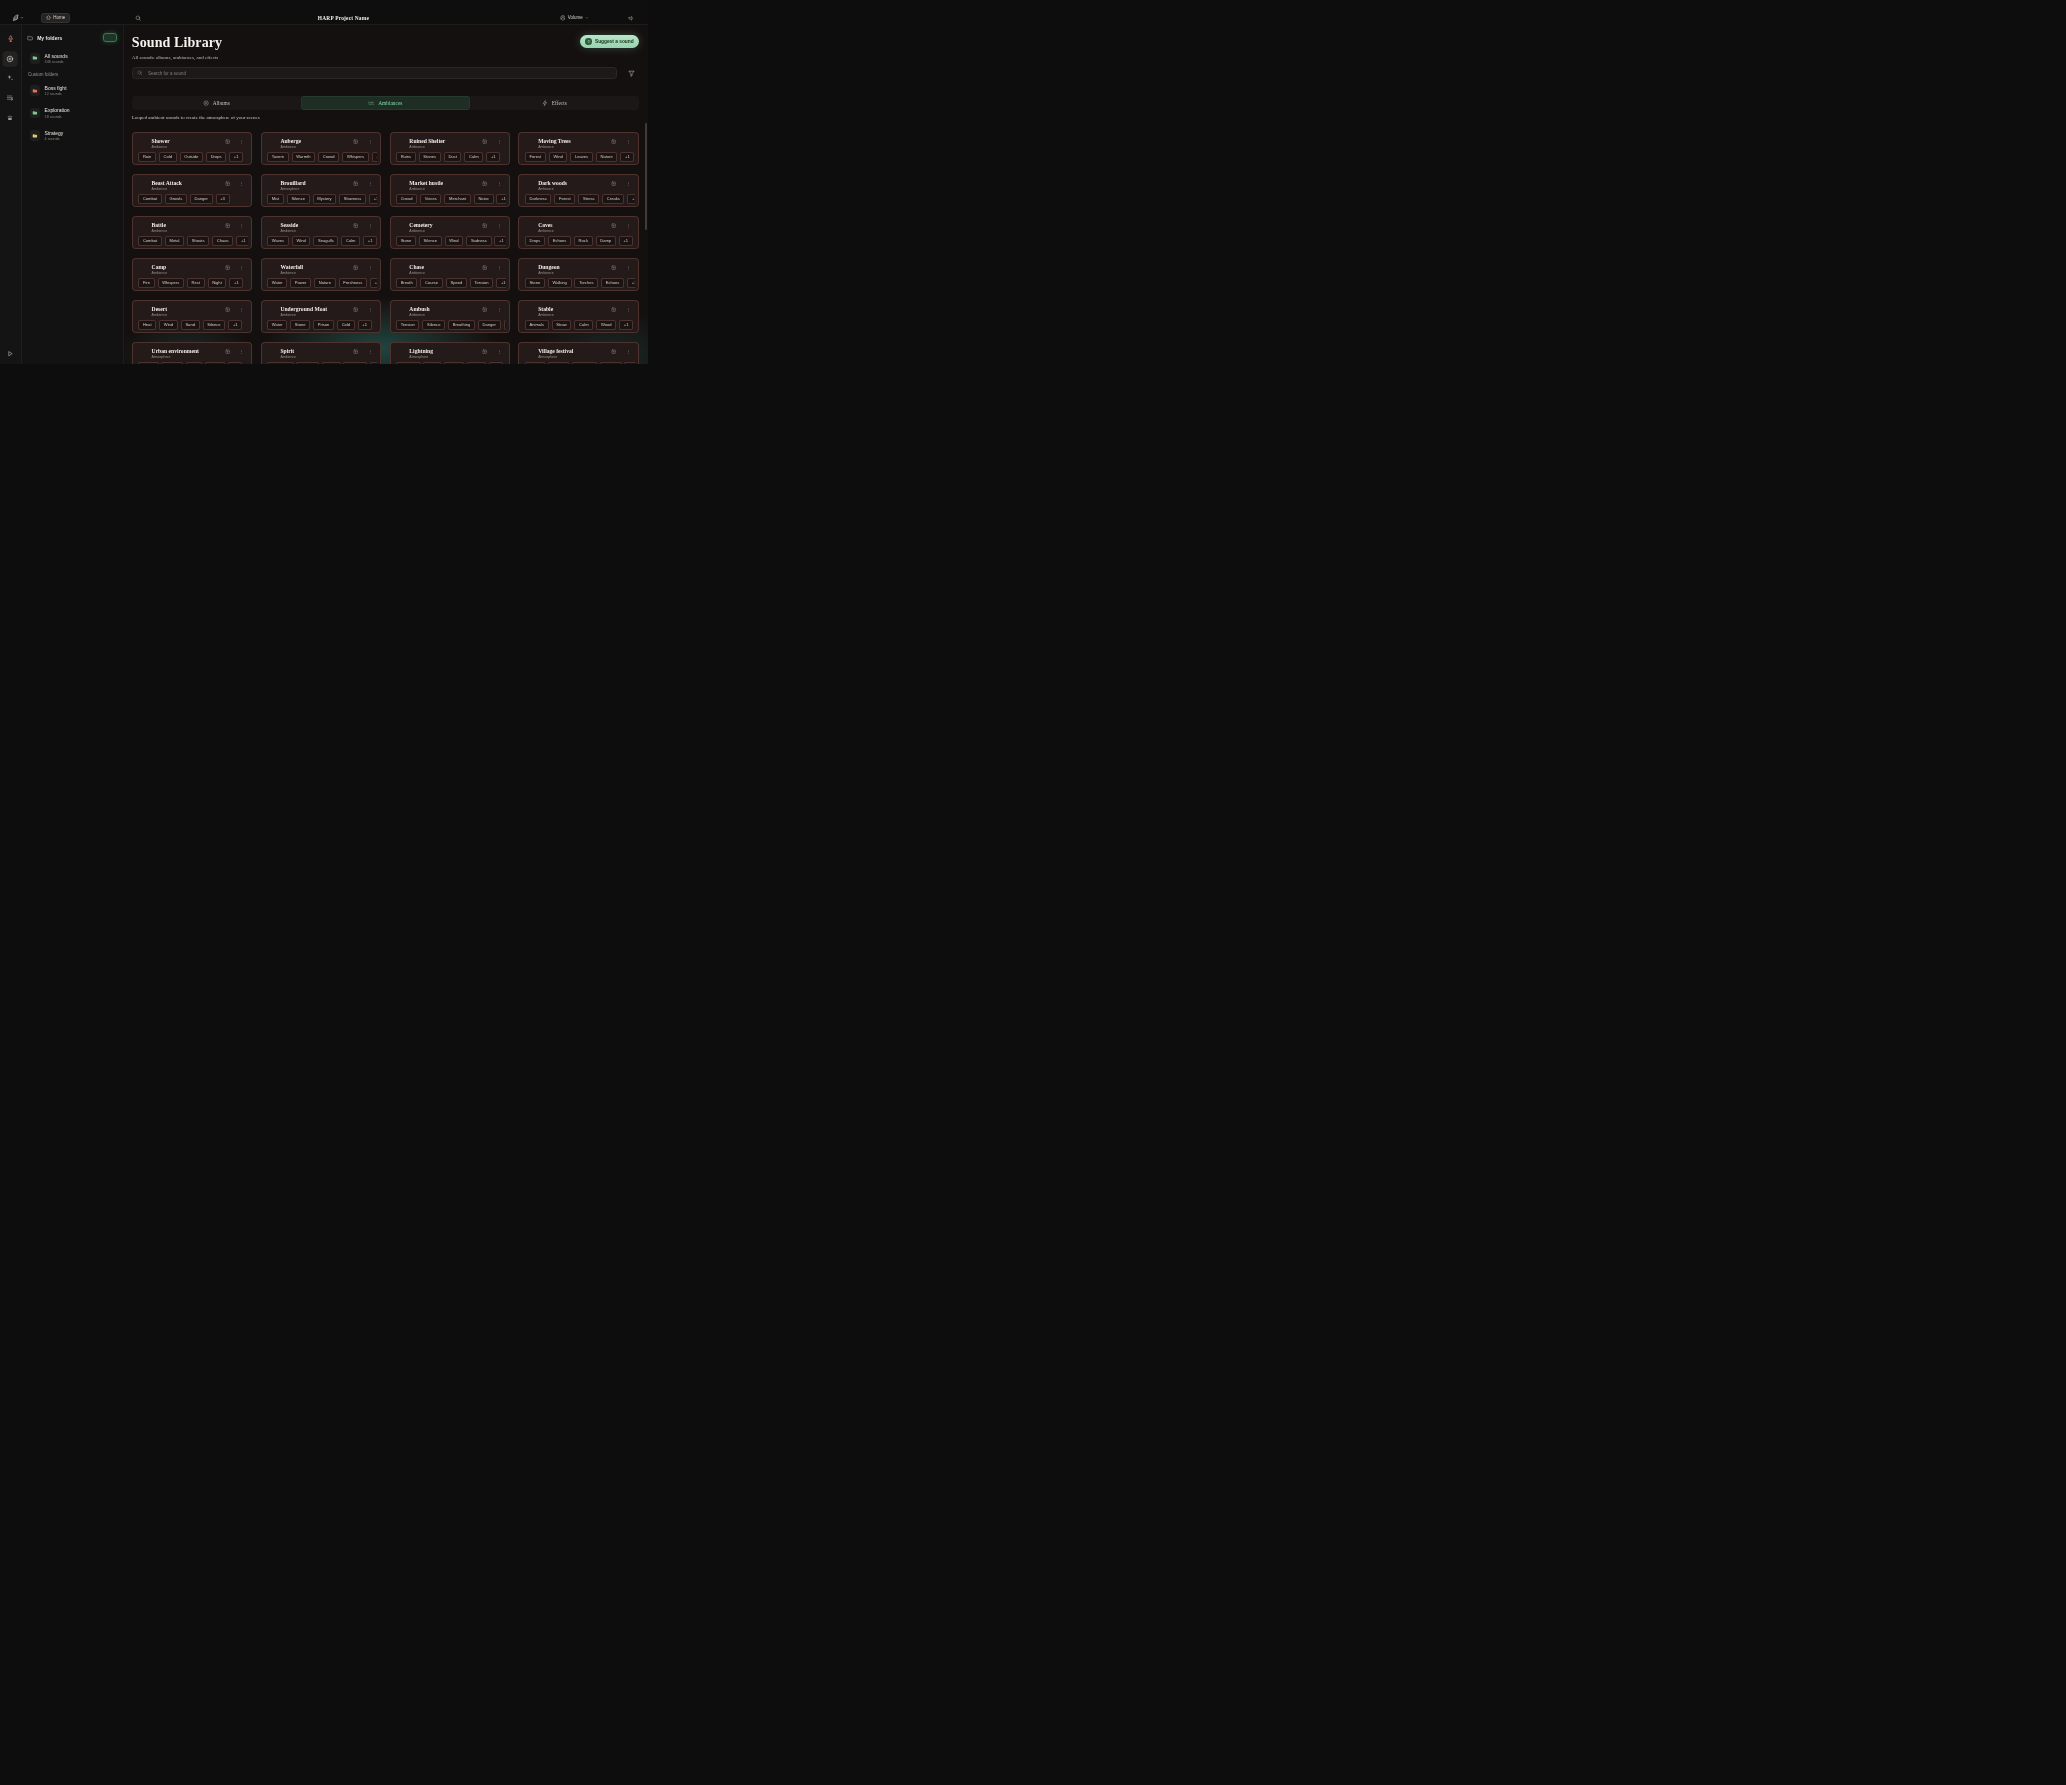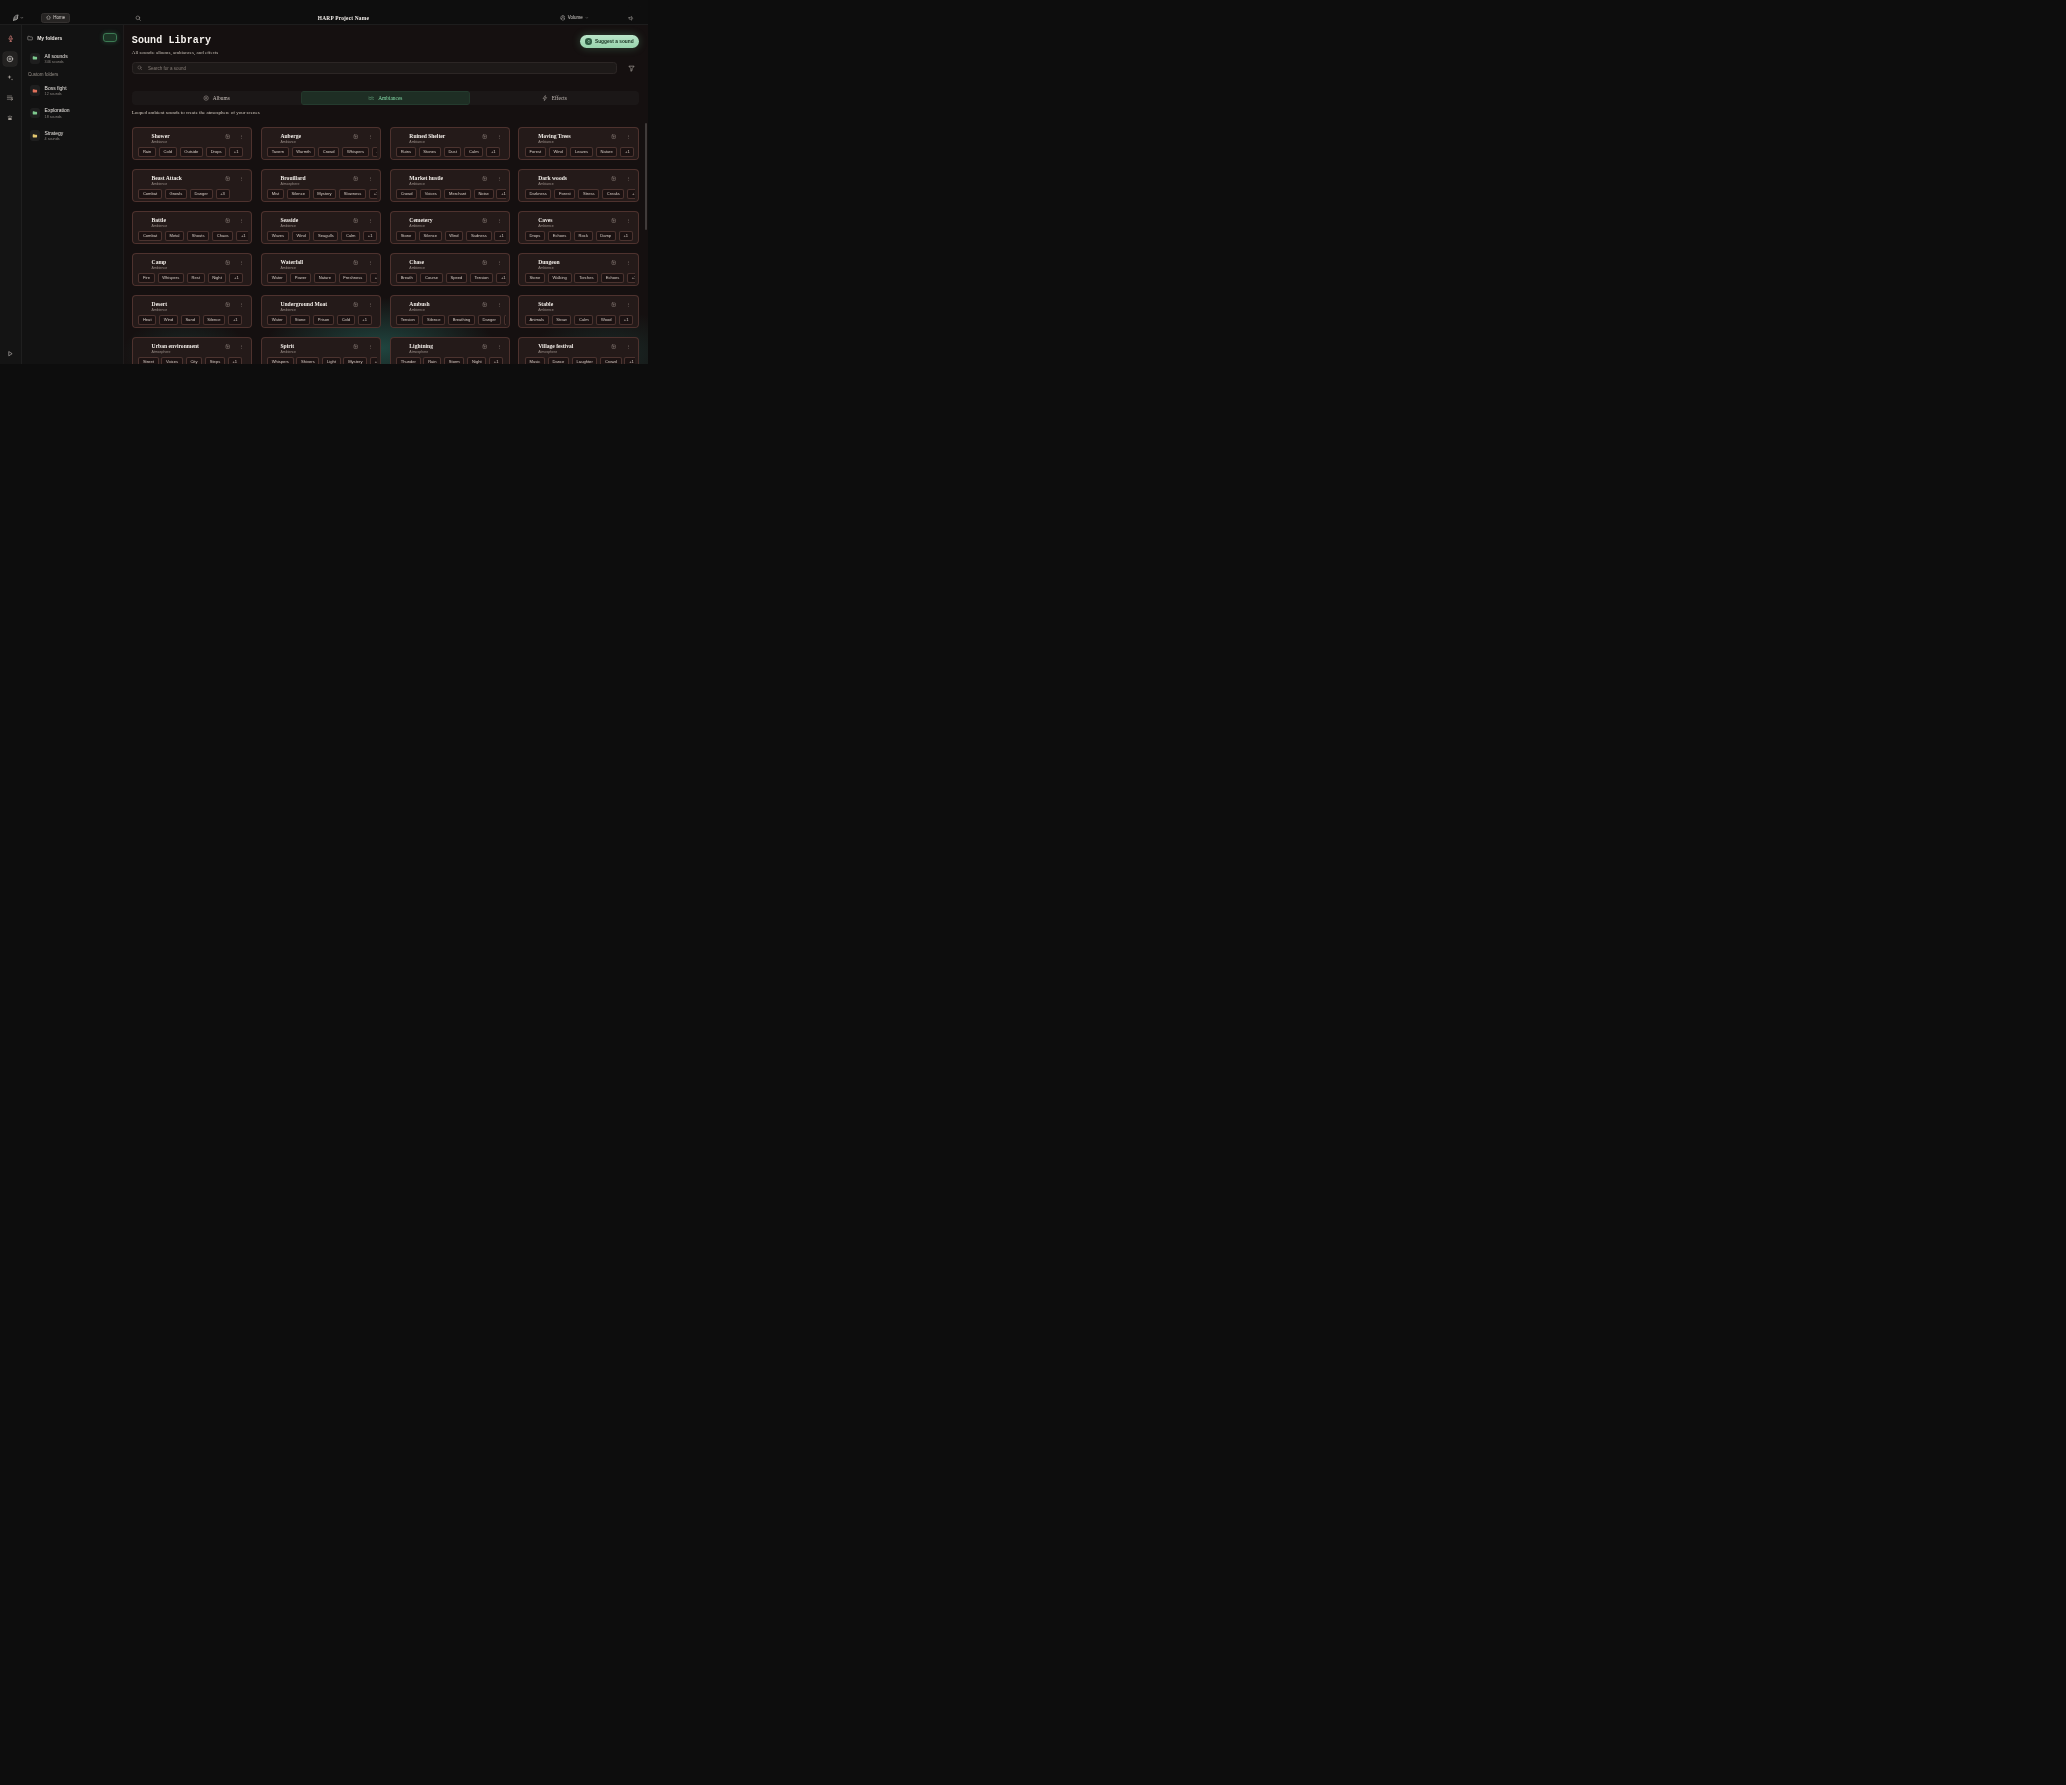--- a/index.html
+++ b/index.html
@@ -58,21 +58,21 @@
   .main { flex:1; position:relative; overflow:hidden; background:#151010; padding:10px 9px 0 8.3px; }
   .glow { position:absolute; pointer-events:none; z-index:0; }
   #glow-a { left:95px; bottom:-54px; width:322px; height:140px;
     background:radial-gradient(closest-side, rgba(62,222,200,.26), rgba(62,222,200,0) 72%); }
   #glow-b { left:-29px; bottom:-45px; width:182px; height:107px;
     background:radial-gradient(closest-side, rgba(62,222,200,.13), transparent 72%); }
   #glow-c { left:376px; bottom:-50px; width:223px; height:120px;
     background:radial-gradient(closest-side, rgba(62,222,200,.12), transparent 72%); }
 
   .main-header { display:flex; justify-content:space-between; align-items:flex-start; position:relative; z-index:1; }
-  .lib-title { font-family:Liberation Mono, monospace; font-size:10px; font-weight:700; color:#f5f1ed; letter-spacing:0.1px; }
+  .lib-title { font-family:Liberation Serif, serif; font-size:14px; font-weight:700; color:#f5f1ed; letter-spacing:0.1px; }
   .lib-subtitle { font-family:"Liberation Serif", serif; font-size:5px; color:#c2bab1; margin-top:4.1px; }
   .suggest-btn { height:12.4px; border-radius:6.6px; background:linear-gradient(180deg,#b9e6c9,#98d3ad);
     color:#14301f; font-weight:700; font-size:4.8px; display:flex; align-items:center; gap:2.9px;
     padding:0 5.4px; border:none; box-shadow:0 0 8.3px rgba(120,220,160,.28); cursor:pointer; }
   .suggest-icon { width:6.6px; height:6.6px; border-radius:50%; background:#2e5c42; color:#c3ebd2;
     display:flex; align-items:center; justify-content:center; }
 
   .search-row { display:flex; align-items:center; margin-top:6.2px; gap:6.6px; position:relative; z-index:1; }
   .search-bar { flex:1; height:12.4px; background:#1d1918; border:0.4px solid #2c2625; border-radius:3.3px;
     display:flex; align-items:center; padding:0 4.5px; gap:3.3px; color:#877e78; }

